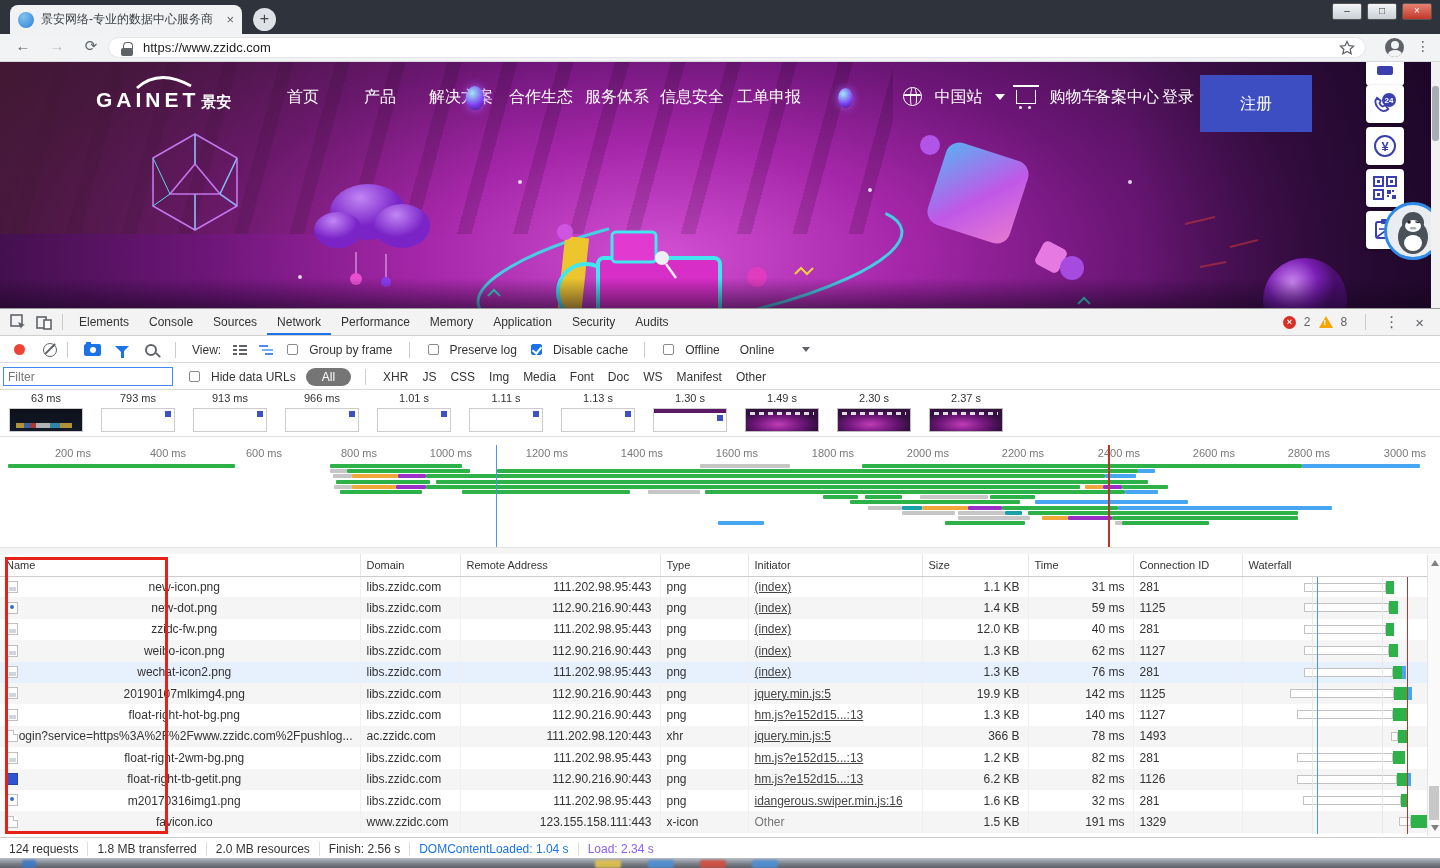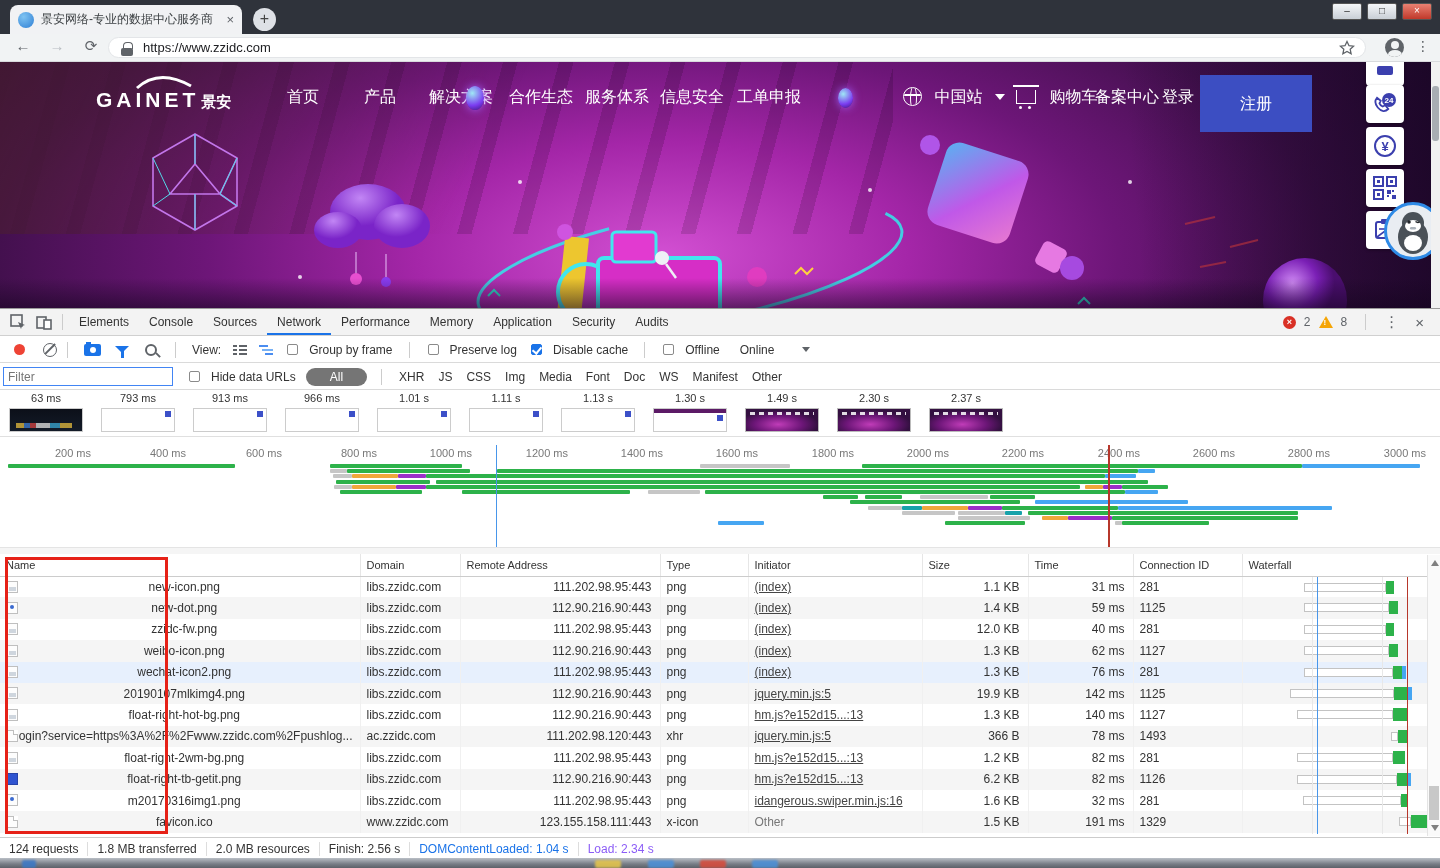--- a/index.html
+++ b/index.html
@@ -107,21 +107,21 @@
     linear-gradient(#4b8df0,#4b8df0) 0 0/9px 2px no-repeat,
     linear-gradient(#76b0f5,#76b0f5) 3px 4px/11px 2px no-repeat,
     linear-gradient(#4b8df0,#4b8df0) 6px 8px/8px 2px no-repeat;}
   .chk{width:11px;height:11px;border:1px solid #8a8a8a;border-radius:2px;background:#fff;margin:0 5px 0 8px;box-sizing:border-box;}
   .chk.on{background:#1a73e8;border-color:#1a73e8;position:relative;}
   .chk.on::after{content:"";position:absolute;left:2px;top:0px;width:4px;height:7px;border:solid #fff;border-width:0 2px 2px 0;transform:rotate(40deg);}
   .dd-caret{width:0;height:0;border-left:4px solid transparent;border-right:4px solid transparent;border-top:5px solid #5f6368;margin-left:22px;}
 
   .filter-row{position:absolute;left:0;top:55px;width:1440px;height:26px;display:flex;align-items:center;border-bottom:1px solid #dadada;box-sizing:border-box;background:#fff;}
   .filter-input{margin-left:3px;width:160px;height:17px;border:1.5px solid #4285f4;font-size:12px;padding:0 4px;outline:none;color:#333;}
-  .pill{padding:2px 24px;border-radius:9px;margin:0 4px;color:#333;}
+  .pill{padding:2px 16px;border-radius:9px;margin:0 4px;color:#333;}
   .pill.active{background:#757575;color:#fff;}
   .ftype{margin:0 7px;color:#333;}
 
   .filmstrip{position:absolute;left:0;top:81px;width:1440px;height:47px;border-bottom:1px solid #e0e0e0;box-sizing:border-box;}
   .fs{position:absolute;top:2px;width:76px;text-align:center;}
   .fs .t{font-size:11px;color:#333;height:15px;}
   .fs .thumb{width:74px;height:24px;margin:1px auto 0;border:1px solid #ccc;background:#fff;position:relative;box-sizing:border-box;overflow:hidden;}
   .fs[data-style="dark"] .thumb{background:linear-gradient(#0c1019,#131b28);}
   .fs[data-style="dark"] .thumb::after{content:"";position:absolute;left:6px;top:14px;width:56px;height:5px;
     background:linear-gradient(90deg,#d8b23c 0 8px,#3c78c8 8px 14px,#c84040 14px 20px,#d8d8d8 20px 34px,#38a0c8 34px 44px,#d8b23c 44px 56px);opacity:.8;}

